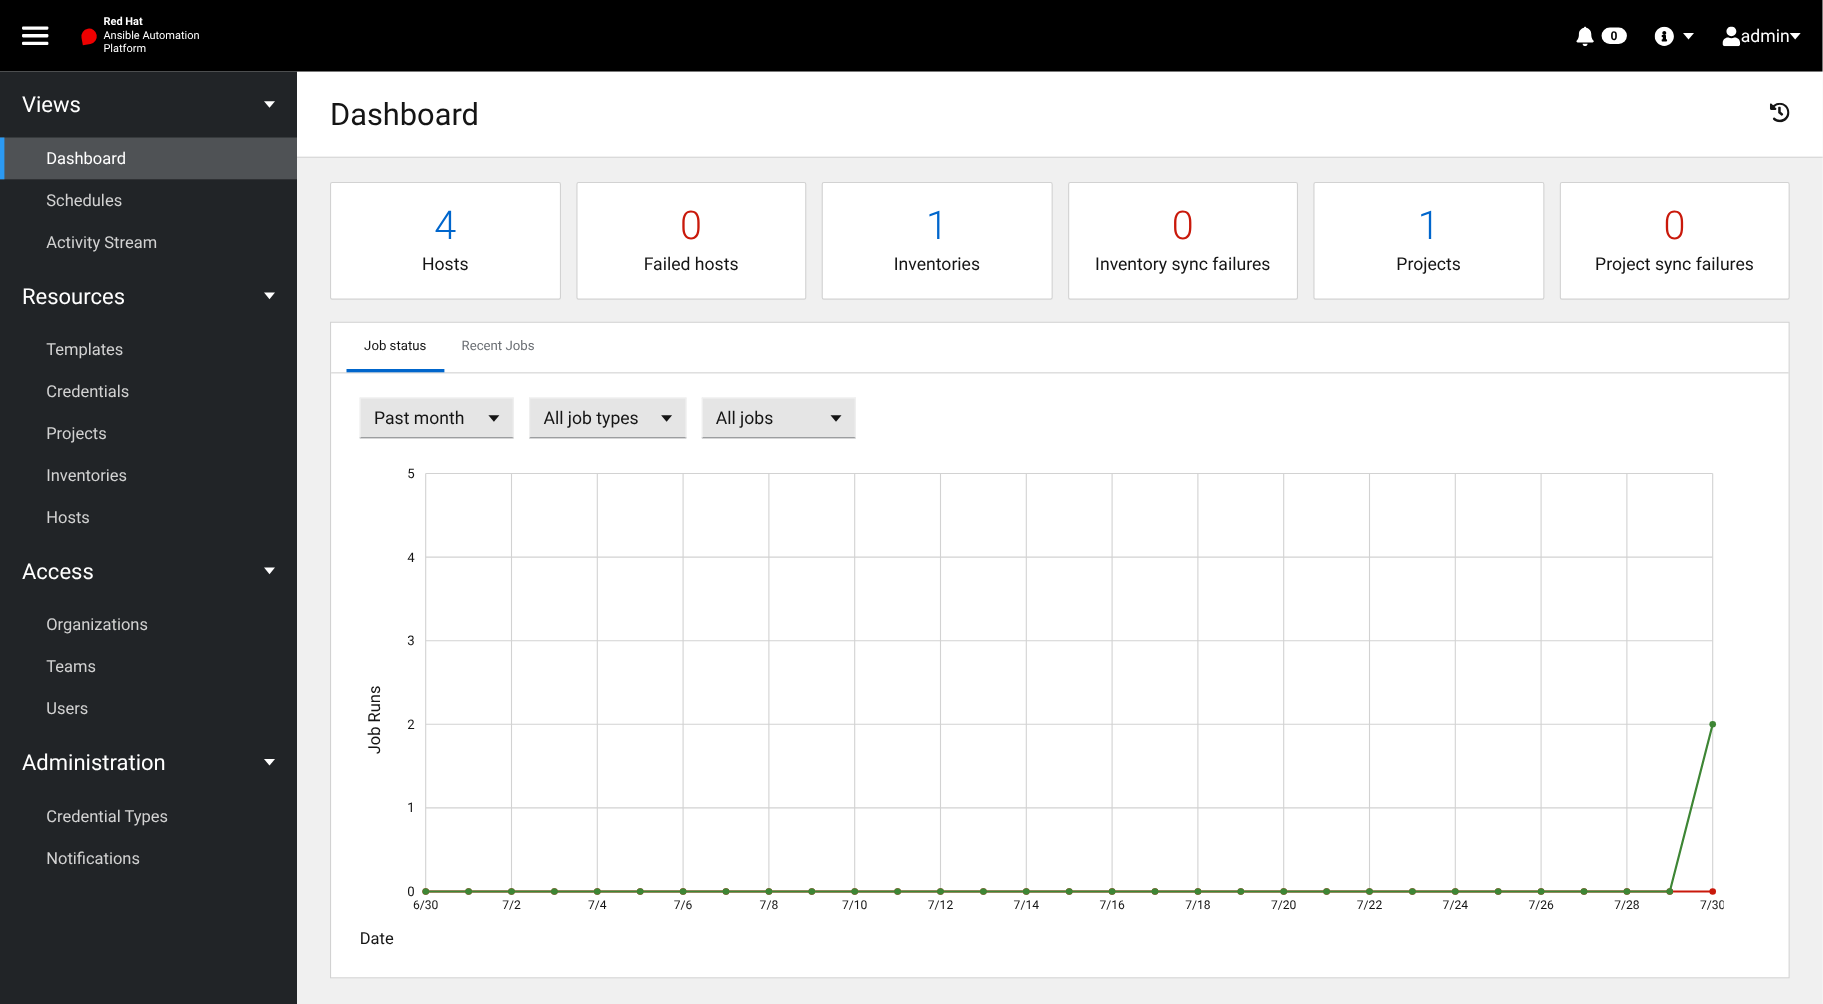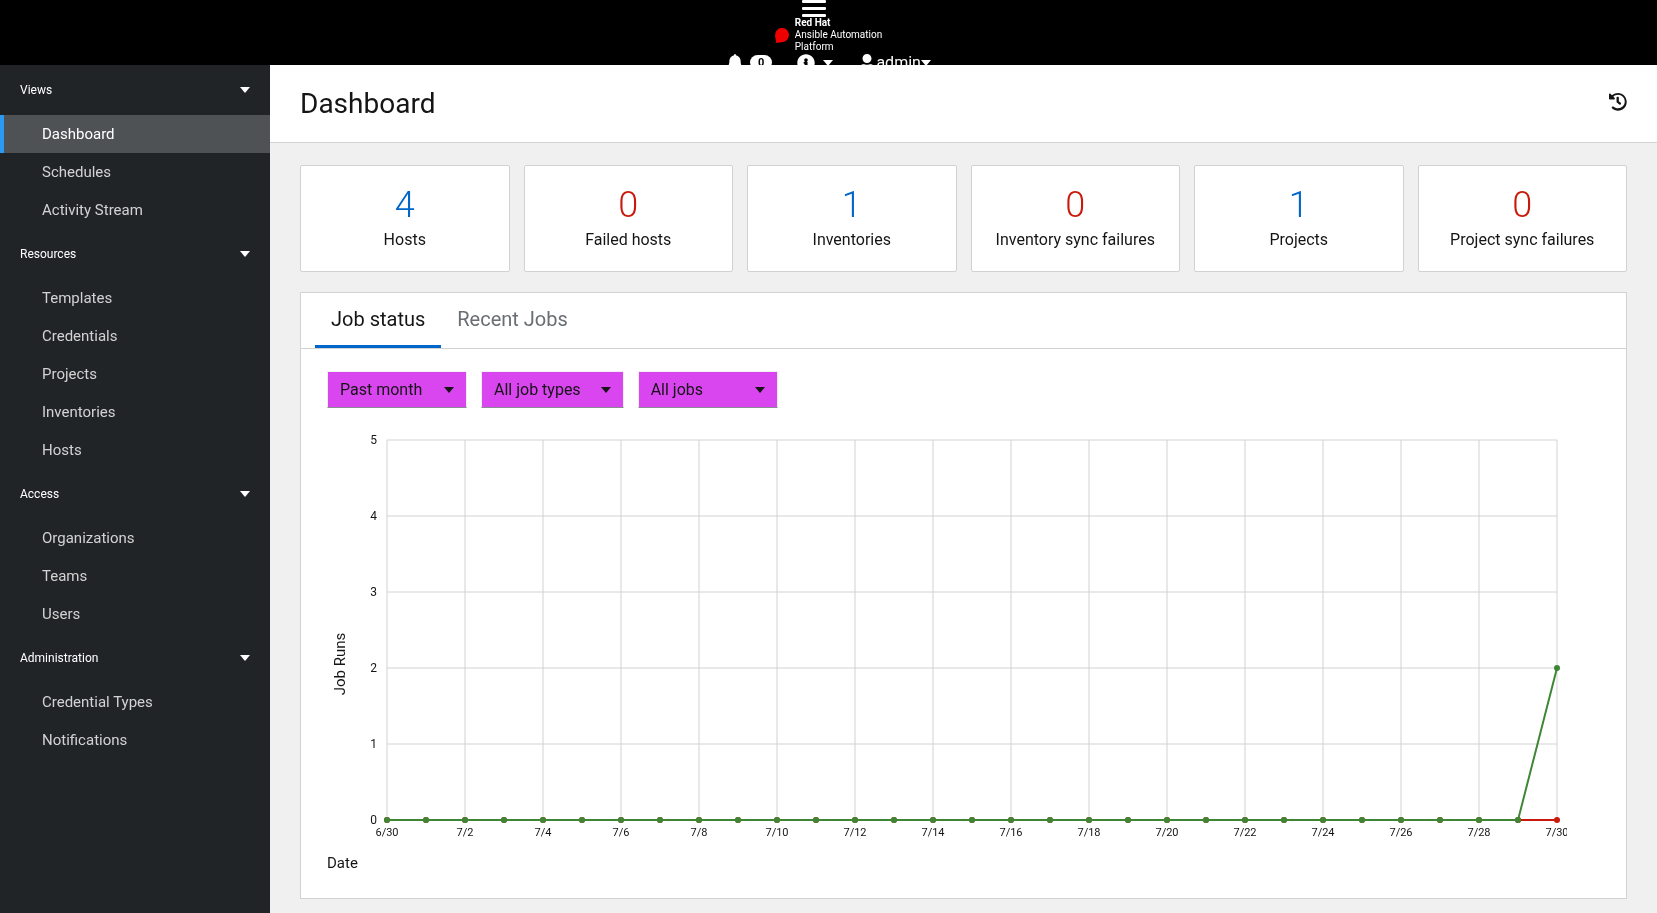--- a/index.html
+++ b/index.html
@@ -11,21 +11,20 @@
   height: 913px;
   overflow: hidden;
 }
 .topbar {
   height: 65px;
   background: #000;
   display: flex;
   align-items: center;
   padding: 0 20px;
   color: #fff;
-  flex-direction: column;
 }
 .hamburger { width: 24px; height: 24px; cursor: pointer; margin-right: 30px; display:flex; flex-direction:column; justify-content:center; gap:4px;}
 .hamburger span { display:block; height:3px; background:#fff; border-radius:1px; }
 .brand { display:flex; align-items:center; gap:6px; }
 .brand .logo-hat { width:14px; height:14px; background:#e00; border-radius:50% 50% 50% 0; transform:rotate(-10deg); }
 .brand .logo-text { font-size:10px; line-height:1.2; }
 .brand .logo-text .rh { font-weight:700; }
 .topbar .spacer { flex:1; }
 .topbar .right { display:flex; align-items:center; gap:25px; }
 .bell-wrap { display:flex; align-items:center; gap:6px; cursor:pointer; }
@@ -43,21 +42,21 @@
   background: #212427;
   color: #fff;
   overflow-y: auto;
   position:relative;
 }
 .sidebar::-webkit-scrollbar { width:12px; }
 .sidebar::-webkit-scrollbar-track { background:#4d4d4d; }
 .sidebar::-webkit-scrollbar-thumb { background:#888; }
 .nav-section-header {
   padding: 18px 20px;
-  font-size: 12px;
+  font-size: 20px;
   display:flex;
   justify-content:space-between;
   align-items:center;
   cursor:pointer;
   gap:42px;
 }
 .nav-section-header .chev { width:0;height:0;border-left:5px solid transparent;border-right:5px solid transparent;border-top:6px solid #fff; }
 .nav-item {
   padding: 10px 20px 10px 42px;
   font-size: 15px;
@@ -114,41 +113,41 @@
   background:#fff;
   border:1px solid #d2d2d2;
 }
 .tabs {
   display:flex;
   border-bottom:1px solid #d2d2d2;
   padding: 0 14px;
 }
 .tab {
   padding: 14px 16px;
-  font-size:20px;
+  font-size:12px;
   color:#6a6e73;
   cursor:pointer;
   border-bottom:2px solid transparent;
 }
 .tab.active {
   color:#151515;
   border-bottom:3px solid #0066cc;
 }
 .filters {
   display:flex;
   gap:14px;
   padding: 22px 26px;
 }
 .filter-select {
   display:flex;
   align-items:center;
   justify-content:space-between;
   border:1px solid #f0f0f0;
   border-bottom:1px solid #8a8d90;
-  background:#d946ef;
+  background:#e5e5e5;
   padding: 8px 12px;
   font-size:16px;
   cursor:pointer;
   min-width:140px;
 }
 .filter-select .caret { width:0;height:0;border-left:5px solid transparent;border-right:5px solid transparent;border-top:6px solid #151515; margin-left:20px;}
 
 .chart-wrap {
   padding: 0 26px 26px 26px;
   position:relative;

